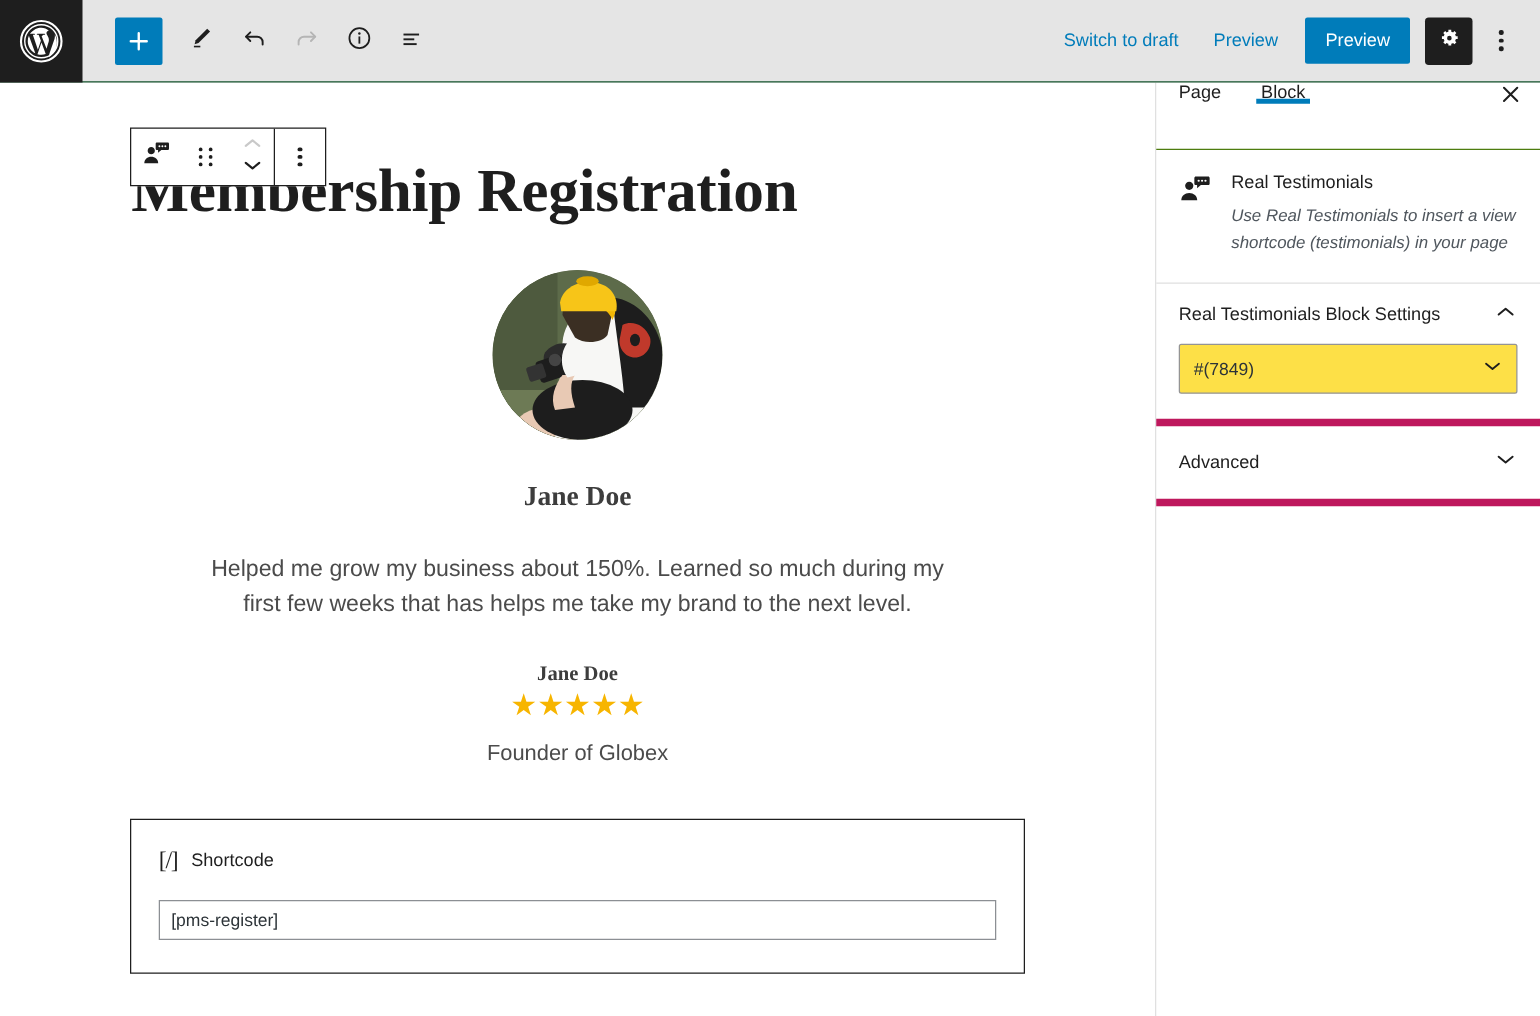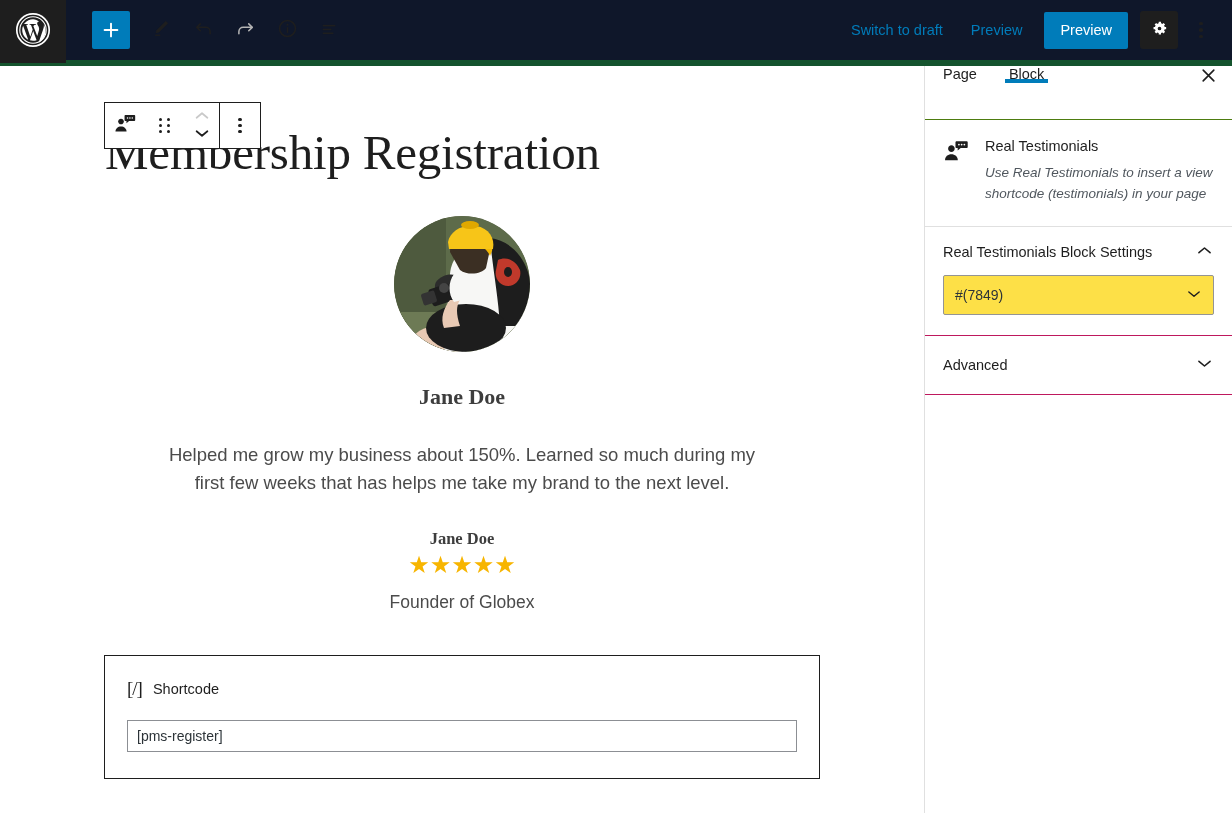--- a/index.html
+++ b/index.html
@@ -8,22 +8,22 @@
     background: #ffffff;
     font-family: "Liberation Sans", sans-serif;
     overflow: hidden;
   }
   body { position: relative; }
 
   
   .topbar {
     position: absolute; top: 0; left: 0;
     width: 1232px; height: 66px;
-    background: #0f172a;
-    border-bottom: 6px solid #14532d;
+    background: #e5e5e5;
+    border-bottom: 1px solid #14532d;
     display: flex; align-items: center;
     z-index: 30;
   }
   .wp-logo-block {
     width: 66px; height: 66px;
     background: #1e1e1e;
     display: flex; align-items: center; justify-content: center;
     flex: 0 0 66px;
     cursor: pointer;
   }
@@ -93,21 +93,21 @@
   }
   .content-wrap {
     width: 716px;
     margin: 0 auto;
     padding-top: 58px;
     position: relative;
   }
   .post-title {
     font-family: "Liberation Serif", serif;
     font-size: 49px;
-    font-weight: 400;
+    font-weight: 700;
     color: #1e1e1e;
     line-height: 1.18;
     letter-spacing: -0.2px;
     margin-left: 1px;
   }
 
   
   .block-toolbar {
     position: absolute;
     left: 0px; top: 36px;
@@ -257,21 +257,21 @@
   .sb-blocktitle {
     font-size: 14.5px; color: #1e1e1e;
     margin-bottom: 9px;
   }
   .sb-blockdesc {
     font-size: 13.5px; color: #50575e;
     line-height: 1.52;
     font-style: italic;
   }
   .sb-panel {
-    border-bottom: 1px solid #be185d;
+    border-bottom: 6px solid #be185d;
   }
   .sb-panel-head {
     display: flex; align-items: center; justify-content: space-between;
     padding: 16px 18px 14px 18px;
     cursor: pointer;
   }
   .sb-panel-title {
     font-size: 14.5px; font-weight: 400; color: #1e1e1e;
   }
   .sb-panel-body { padding: 0 18px 20px 18px; }

